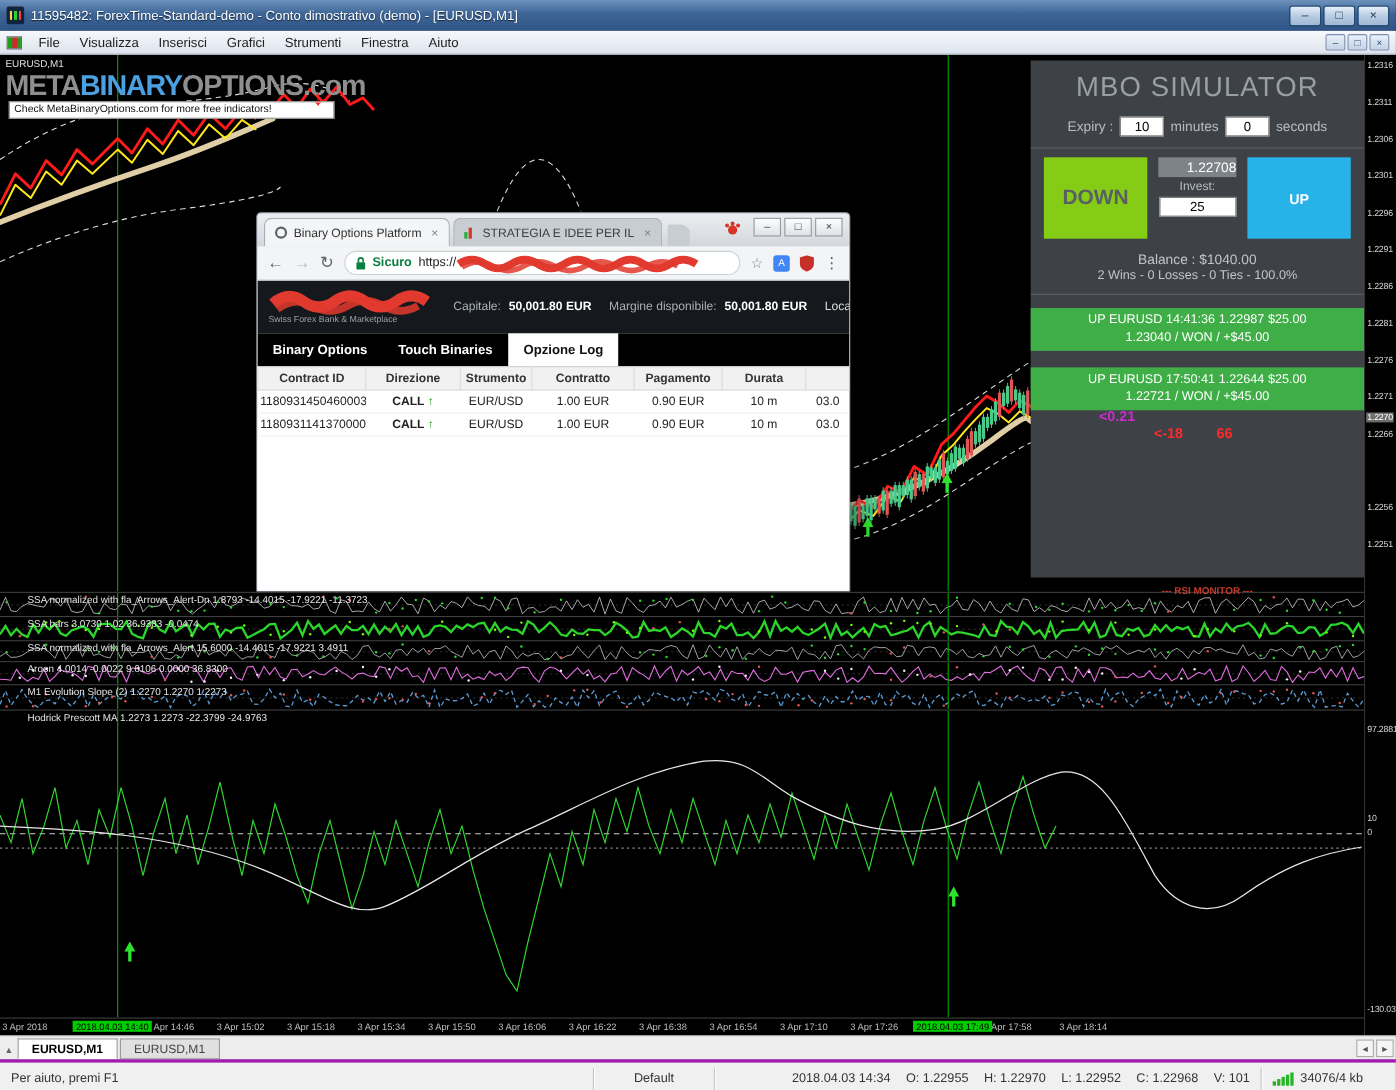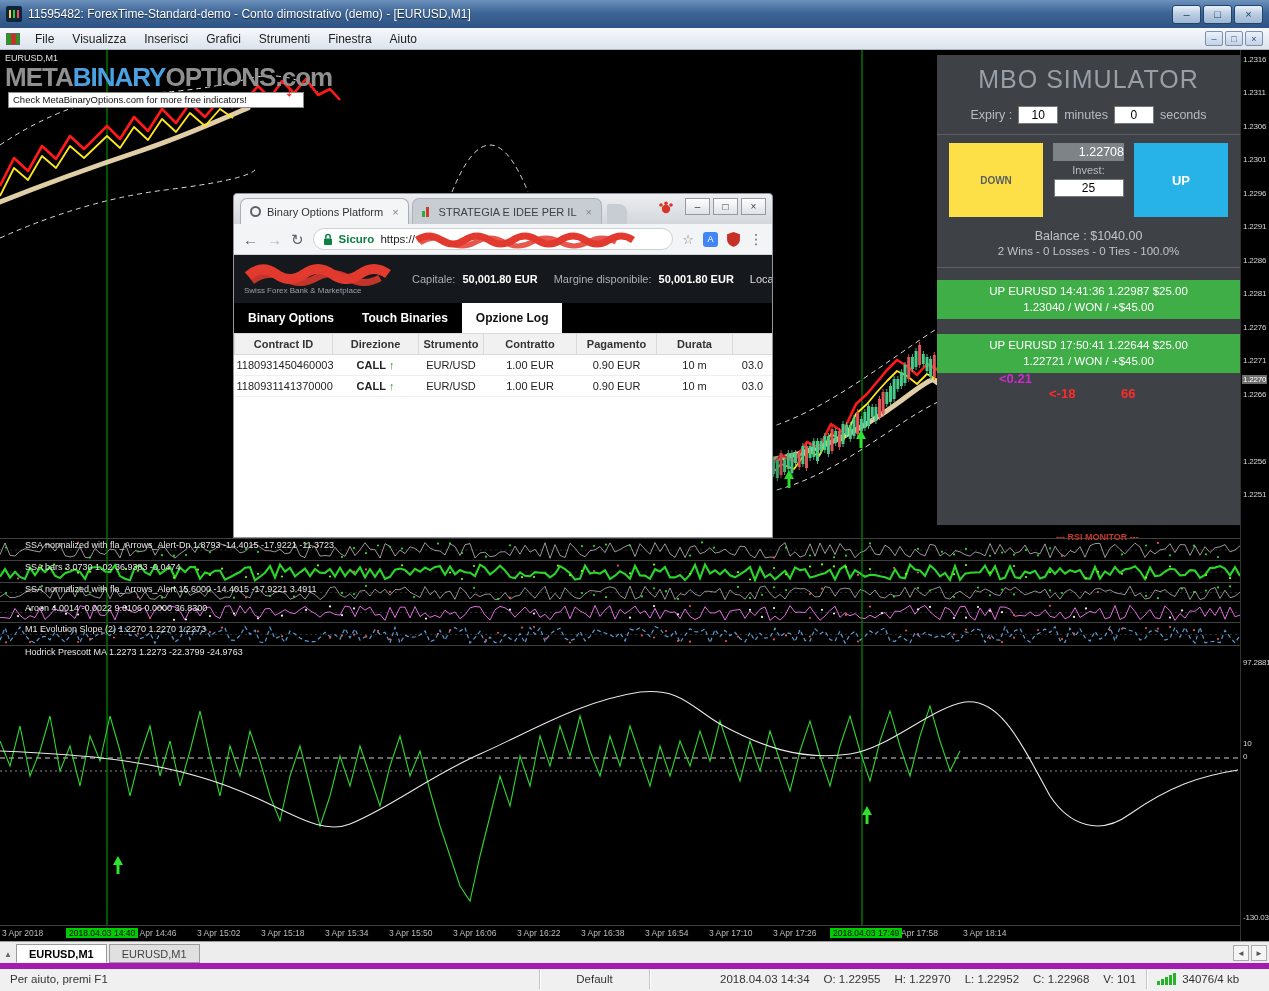--- a/index.html
+++ b/index.html
@@ -50,36 +50,36 @@
   .vline{stroke:#00aa00;stroke-width:1;}
 
   
   #mbo{position:absolute;left:937px;top:5px;width:303px;height:470px;background:#3e4247;z-index:30;
     color:#b6bcc2;font-size:12px;}
   #mbo .title{margin-top:10px;text-align:center;font-size:25px;color:#989fa6;letter-spacing:1px;}
   .exp-row{margin-top:12px;display:flex;align-items:center;justify-content:center;gap:6px;font-size:12.5px;}
   .numin{width:40px;height:18px;text-align:center;font-size:12px;border:1px solid #777;background:#fff;color:#000;}
   .mdiv{height:1px;background:#5a5f64;margin:10px 0 0 0;}
   .trade-row{margin:8px 12px 0 12px;display:flex;gap:10px;height:74px;}
-  .btn-down{flex:0 0 94px;background:#fde047;color:#5a5f63;display:flex;align-items:center;justify-content:center;
-    font-size:10px;font-weight:bold;}
+  .btn-down{flex:0 0 94px;background:#84cc16;color:#5a5f63;display:flex;align-items:center;justify-content:center;
+    font-size:19px;font-weight:bold;}
   .btn-up{flex:0 0 94px;background:#27b2e8;color:#fff;display:flex;align-items:center;justify-content:center;
     font-size:13px;font-weight:bold;}
   .mid{flex:1;display:flex;flex-direction:column;align-items:center;gap:3px;}
   .pricebox{width:100%;background:#7e8388;color:#fff;text-align:right;font-size:12.5px;padding:2px 0;}
   .invlabel{color:#b6bcc2;font-size:11px;}
   .invin{width:70px;height:18px;text-align:center;font-size:12px;border:1px solid #777;background:#fff;color:#000;}
   .balance{margin-top:12px;text-align:center;color:#c0c5ca;font-size:12.5px;}
   .stats{margin-top:2px;text-align:center;color:#c0c5ca;font-size:11.5px;}
   .banner{margin-top:12px;background:#3fae47;color:#fff;text-align:center;font-size:11.5px;line-height:1.35;padding:4px 0;}
   .banner.b2{margin-top:15px;}
   .note{position:absolute;font-weight:bold;font-size:13px;}
   .np{left:62px;top:316px;color:#cc2ccc;}
   .nr1{left:112px;top:331px;color:#ff2a2a;}
-  .nr2{left:184px;top:331px;color:#ff2a2a;}
+  .nr2{left:169px;top:331px;color:#ff2a2a;}
 
   
   #browser{position:absolute;left:233px;top:143px;width:540px;height:345px;z-index:40;
     background:#dfe2e7;border:1px solid #8f969e;border-radius:4px 4px 0 0;
     box-shadow:0 8px 22px rgba(0,0,0,.6);display:flex;flex-direction:column;}
   .tabstrip{height:30px;display:flex;align-items:flex-end;padding:3px 6px 0 6px;
     background:linear-gradient(#eceef1,#d3d7dc);border-radius:4px 4px 0 0;}
   .btab{height:26px;display:flex;align-items:center;gap:6px;padding:0 9px;font-size:11px;
     border-radius:7px 7px 0 0;white-space:nowrap;}
   .btab.active{background:#f4f5f7;border:1px solid #a8aeb5;border-bottom:none;color:#333;}
@@ -154,21 +154,21 @@
   .corner{font-size:8px;color:#666;margin:0 4px 4px 2px;}
   .ctab{height:19px;display:flex;align-items:center;padding:0 12px;border:1px solid #9a9a9a;margin-right:2px;}
   .ctab.active{background:#fff;font-weight:bold;border-bottom-color:#fff;}
   .ctab.inactive{background:#e0e0e0;color:#444;}
   .tabnav{margin-left:auto;display:flex;gap:2px;margin-bottom:2px;}
   .tabnavbtn{width:16px;height:16px;border:1px solid #aaa;background:#f5f5f5;color:#555;font-size:8px;
     display:flex;align-items:center;justify-content:center;}
 
   
   #statusbar{position:absolute;top:963px;left:0;width:1269px;height:28px;background:#f0f0f0;
-    border-top:6px solid #a21caf;display:flex;align-items:flex-start;font-size:11.5px;color:#333;}
+    border-top:3px solid #a21caf;display:flex;align-items:flex-end;font-size:11.5px;color:#333;}
   .sbsec{padding:0 10px;height:20px;display:flex;align-items:center;border-right:1px solid #c6c6c6;
     box-shadow:1px 0 0 #fff;white-space:nowrap;}
   .sb-help{flex:0 0 540px;}
   .sb-prof{flex:0 0 110px;justify-content:center;}
   .sb-ohlc{gap:14px;padding-left:70px;}
   .sb-net{margin-left:auto;gap:6px;border-right:none;padding-right:50px;}
   .bars{display:flex;align-items:flex-end;gap:1px;height:12px;}
   .bars i{display:block;width:3px;background:#27b327;}
 </style>
 </head>

